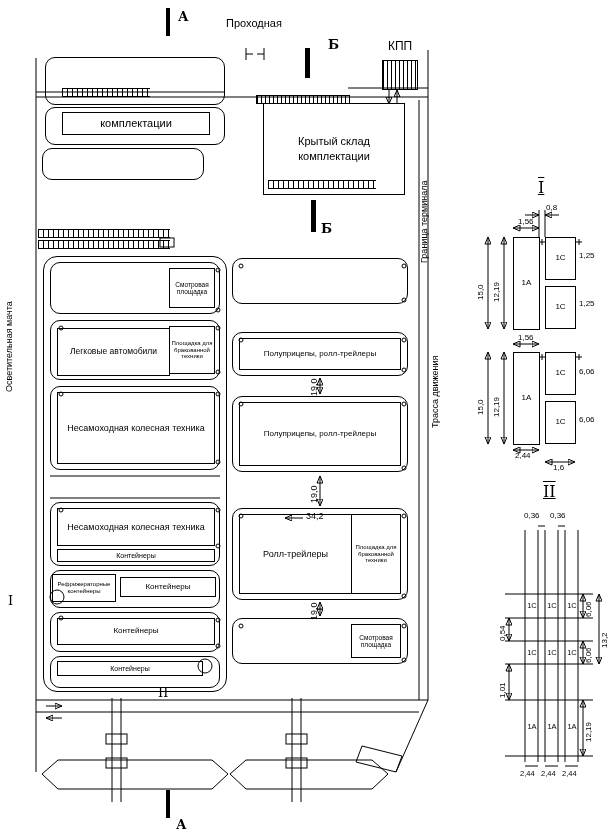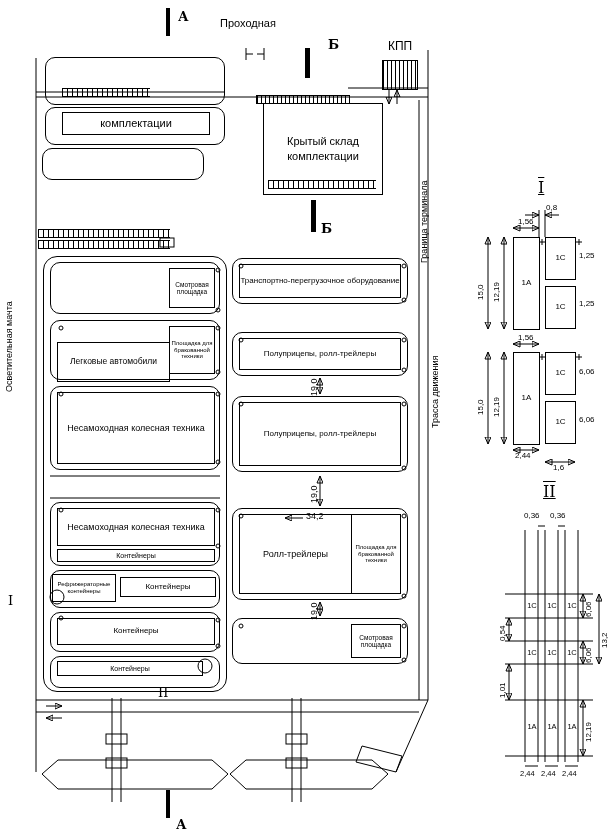--- a/index.html
+++ b/index.html
@@ -199,64 +199,63 @@
   <div class="box f11" style="left:62px;top:112px;width:148px;height:23px">комплектации</div>
 
   <div class="box round" style="left:42px;top:148px;width:162px;height:32px"></div>
 
   <div class="box round2" style="left:43px;top:256px;width:184px;height:436px"></div>
 
   <div class="box round" style="left:50px;top:262px;width:170px;height:52px"></div>
   <div class="box f65" style="left:169px;top:268px;width:46px;height:40px">Смотровая площадка</div>
 
   <div class="box round" style="left:50px;top:320px;width:170px;height:60px"></div>
-  <div class="box f85" style="left:57px;top:342px;width:113px;height:40px">Легковые автомобили</div>
+  <div class="box f85" style="left:57px;top:328px;width:113px;height:48px">Легковые автомобили</div>
   <div class="box f6" style="left:169px;top:326px;width:46px;height:48px">Площадка для бракованной техники</div>
 
   <div class="box round" style="left:50px;top:386px;width:170px;height:84px"></div>
   <div class="box f9" style="left:57px;top:392px;width:158px;height:72px">Несамоходная колесная техника</div>
 
   <div class="box round" style="left:50px;top:502px;width:170px;height:64px"></div>
   <div class="box f9" style="left:57px;top:508px;width:158px;height:38px">Несамоходная колесная техника</div>
   <div class="box f7" style="left:57px;top:549px;width:158px;height:13px">Контейнеры</div>
 
   <div class="box round" style="left:50px;top:570px;width:170px;height:38px"></div>
   <div class="box f6" style="left:52px;top:574px;width:64px;height:28px">Рефрижераторные контейнеры</div>
   <div class="box f8" style="left:120px;top:577px;width:96px;height:20px">Контейнеры</div>
 
   <div class="box round" style="left:50px;top:612px;width:170px;height:40px"></div>
   <div class="box f8" style="left:57px;top:618px;width:158px;height:27px">Контейнеры</div>
 
   <div class="box round" style="left:50px;top:656px;width:170px;height:32px"></div>
   <div class="box f7" style="left:57px;top:661px;width:146px;height:15px">Контейнеры</div>
 
-  <div class="box" style="left:263px;top:103px;width:120px;height:92px">
+  <div class="box" style="left:263px;top:103px;width:142px;height:92px">
     <div class="f11" style="line-height:1.35">
       <div>Крытый склад</div>
       <div>комплектации</div>
     </div>
   </div>
 
   <div class="box round" style="left:232px;top:258px;width:176px;height:46px"></div>
-  <div class="box f8" style="left:239px;top:264px;width:162px;height:34px">Транспортно-перегрузочное оборудование</div>
 
   <div class="box round" style="left:232px;top:332px;width:176px;height:44px"></div>
   <div class="box f8" style="left:239px;top:338px;width:162px;height:32px">Полуприцепы, ролл-трейлеры</div>
 
   <div class="box round" style="left:232px;top:396px;width:176px;height:76px"></div>
   <div class="box f8" style="left:239px;top:402px;width:162px;height:64px">Полуприцепы, ролл-трейлеры</div>
 
   <div class="box round" style="left:232px;top:508px;width:176px;height:92px"></div>
   <div class="box f9" style="left:239px;top:514px;width:113px;height:80px">Ролл-трейлеры</div>
   <div class="box f6" style="left:351px;top:514px;width:50px;height:80px">Площадка для бракованной техники</div>
 
   <div class="box round" style="left:232px;top:618px;width:176px;height:46px"></div>
   <div class="box f65" style="left:351px;top:624px;width:50px;height:34px">Смотровая площадка</div>
 
-  <div class="lbl f11" style="left:220px;top:18px">Проходная</div>
+  <div class="lbl f11" style="left:226px;top:18px">Проходная</div>
   <div class="lbl f10" style="left:388px;top:40px">КПП</div>
 
   <div class="lbl f13 b serif" style="left:178px;top:10px">А</div>
   <div class="lbl f13 b serif" style="left:176px;top:818px">А</div>
   <div class="lbl f13 b serif" style="left:328px;top:38px">Б</div>
   <div class="lbl f13 b serif" style="left:321px;top:222px">Б</div>
 
   <div class="vlbl f9" style="left:420px;top:263px">Граница терминала</div>
   <div class="vlbl f9" style="left:431px;top:428px">Трасса движения</div>
   <div class="vlbl f9" style="left:5px;top:392px">Осветительная мачта</div>

